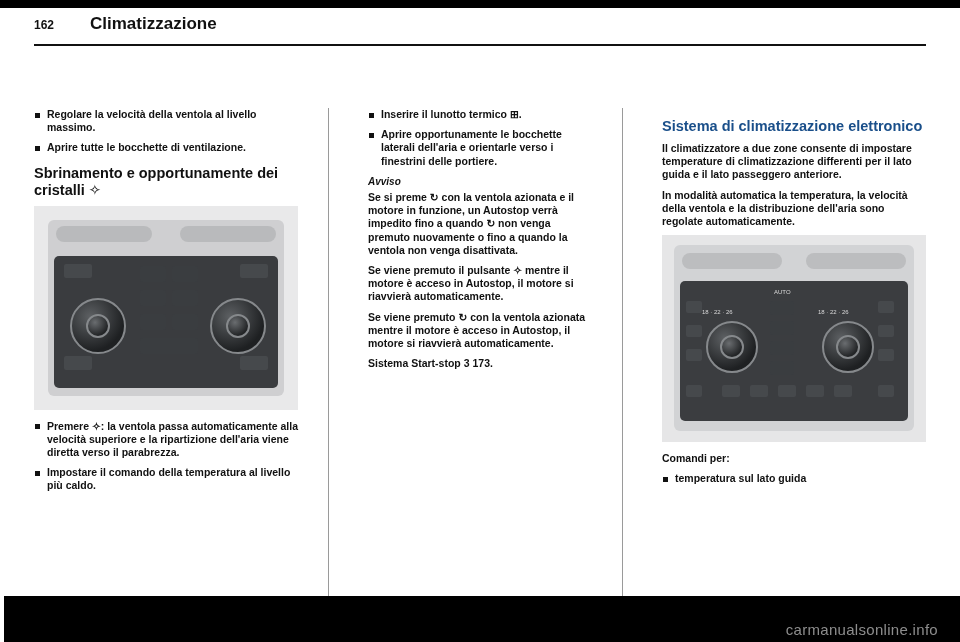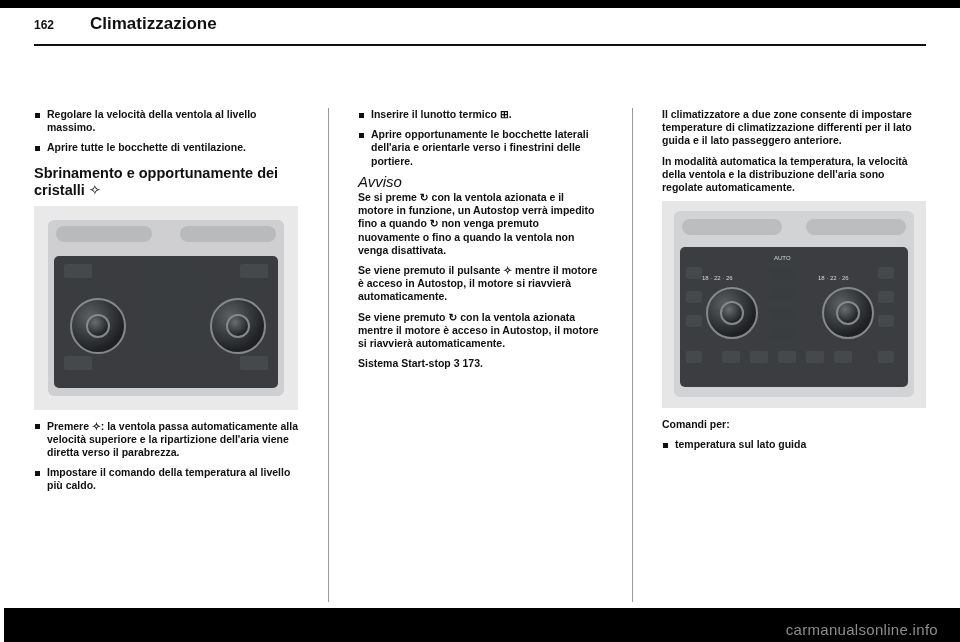--- a/index.html
+++ b/index.html
@@ -5,33 +5,33 @@
   html,body{margin:0;padding:0;background:#000;}
   body{width:960px;height:642px;overflow:hidden;font-family:"Liberation Sans",sans-serif;}
   .page{position:relative;width:960px;height:642px;background:#fff;}
   .header{position:absolute;left:34px;top:14px;right:34px;}
   .header-row{display:flex;align-items:baseline;}
   .pagenum{font-size:12px;font-weight:bold;color:#111;letter-spacing:0px;}
   .chapter{font-size:17px;font-weight:bold;color:#111;margin-left:36px;}
   .rule{position:absolute;left:34px;right:34px;top:44px;height:2px;background:#111;}
   .columns{position:absolute;left:34px;top:62px;right:34px;bottom:40px;display:flex;}
   .col{width:264px;position:relative;margin-top:46px;}
-  .col + .col{margin-left:30px;padding-left:30px;}
+  .col + .col{margin-left:30px;padding-left:40px;}
   .divider{position:absolute;left:0;top:0;bottom:0;width:1px;background:#9a9a9a;}
   p{margin:0 0 7px 0;font-size:10.5px;line-height:13.2px;color:#111;font-weight:bold;}
   .bullet{position:relative;padding-left:13px;margin:0 0 7px 0;font-size:10.5px;line-height:13.2px;color:#111;font-weight:bold;}
   .bullet:before{content:"";position:absolute;left:1px;top:4.5px;width:5px;height:5px;background:#111;}
   h2{font-size:14.5px;line-height:17px;color:#111;margin:10px 0 7px 0;font-weight:bold;}
   h2.blue{color:#1a4f8a;}
-  .note{font-style:italic;font-size:15px;line-height:13.2px;margin:0 0 3px 0;font-weight:normal;color:#111;}
+  .note{font-style:italic;font-size:10px;line-height:13.2px;margin:0 0 3px 0;font-weight:bold;color:#111;}
   .glyph{font-family:"DejaVu Sans",sans-serif;font-weight:normal;}
   .imgbox{width:264px;height:auto;margin:6px 0 10px 0;}
   .panel{width:264px;height:204px;background:#e9e9ea;position:relative;overflow:hidden;border:0;}
   .panel2{width:264px;height:207px;background:#e6e6e7;position:relative;overflow:hidden;}
-  .footer{position:absolute;left:4px;right:0;bottom:0;height:34px;background:#000;}
+  .footer{position:absolute;left:4px;right:0;bottom:0;height:46px;background:#000;}
   .watermark{position:absolute;right:22px;bottom:4px;color:#8d8d8d;font-size:15px;letter-spacing:0.3px;}
   .topbar,.botbar{position:absolute;left:0;right:0;background:#000;}
   .topbar{top:0;height:8px;}
   
   .cs-body{position:absolute;left:14px;top:14px;width:236px;height:176px;background:#cfcfd1;border-radius:6px;}
   .cs-dark{position:absolute;background:#2f3133;border-radius:4px;}
   .knob{position:absolute;border-radius:50%;background:radial-gradient(circle at 35% 32%,#5d6063,#1e2022 70%);border:2px solid #86898c;}
   .knob.small{background:radial-gradient(circle at 35% 32%,#6a6d70,#232527 70%);}
   .btn{position:absolute;background:#3a3d40;border-radius:3px;}
   .lbl{position:absolute;color:#d8d8d8;font-size:6px;font-family:"Liberation Sans",sans-serif;}
@@ -100,20 +100,21 @@
 
       <div class="note">Avviso</div>
       <p>Se si preme ↻ con la ventola azionata e il motore in funzione, un Autostop verrà impedito fino a quando ↻ non venga premuto nuovamente o fino a quando la ventola non venga disattivata.</p>
       <p>Se viene premuto il pulsante ✧ mentre il motore è acceso in Autostop, il motore si riavvierà automaticamente.</p>
       <p>Se viene premuto ↻ con la ventola azionata mentre il motore è acceso in Autostop, il motore si riavvierà automaticamente.</p>
       <p>Sistema Start-stop 3 173.</p>
     </div>
 
     <div class="col">
       <div class="divider"></div>
+      <h2 class="blue">Sistema di climatizzazione elettronico</h2>
       <p>Il climatizzatore a due zone consente di impostare temperature di climatizzazione differenti per il lato guida e il lato passeggero anteriore.</p>
       <p>In modalità automatica la temperatura, la velocità della ventola e la distribuzione dell'aria sono regolate automaticamente.</p>
 
       <div class="imgbox">
         <div class="panel2">
           <div class="cs-body" style="left:12px;top:10px;width:240px;height:186px;background:#d2d3d5;"></div>
 
           <div style="position:absolute;left:20px;top:18px;width:100px;height:16px;border-radius:8px;background:#bcbdbf;"></div>
           <div style="position:absolute;left:144px;top:18px;width:100px;height:16px;border-radius:8px;background:#bcbdbf;"></div>
 

